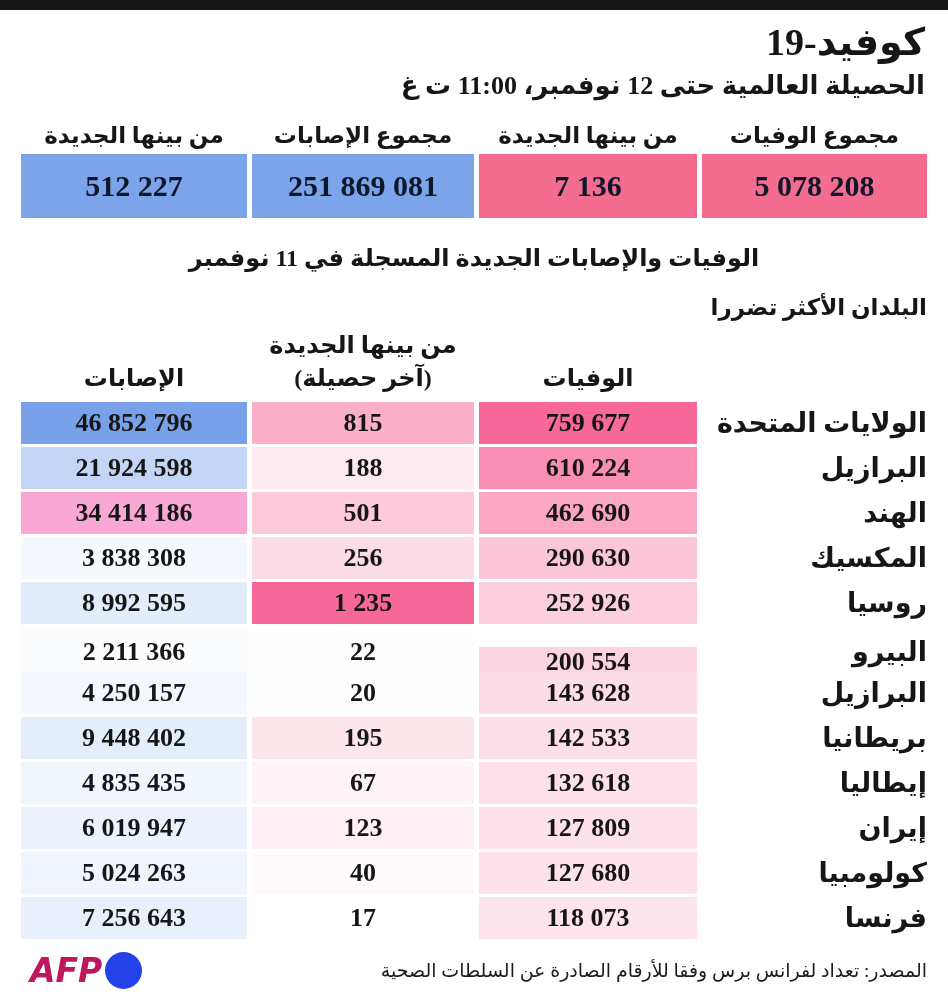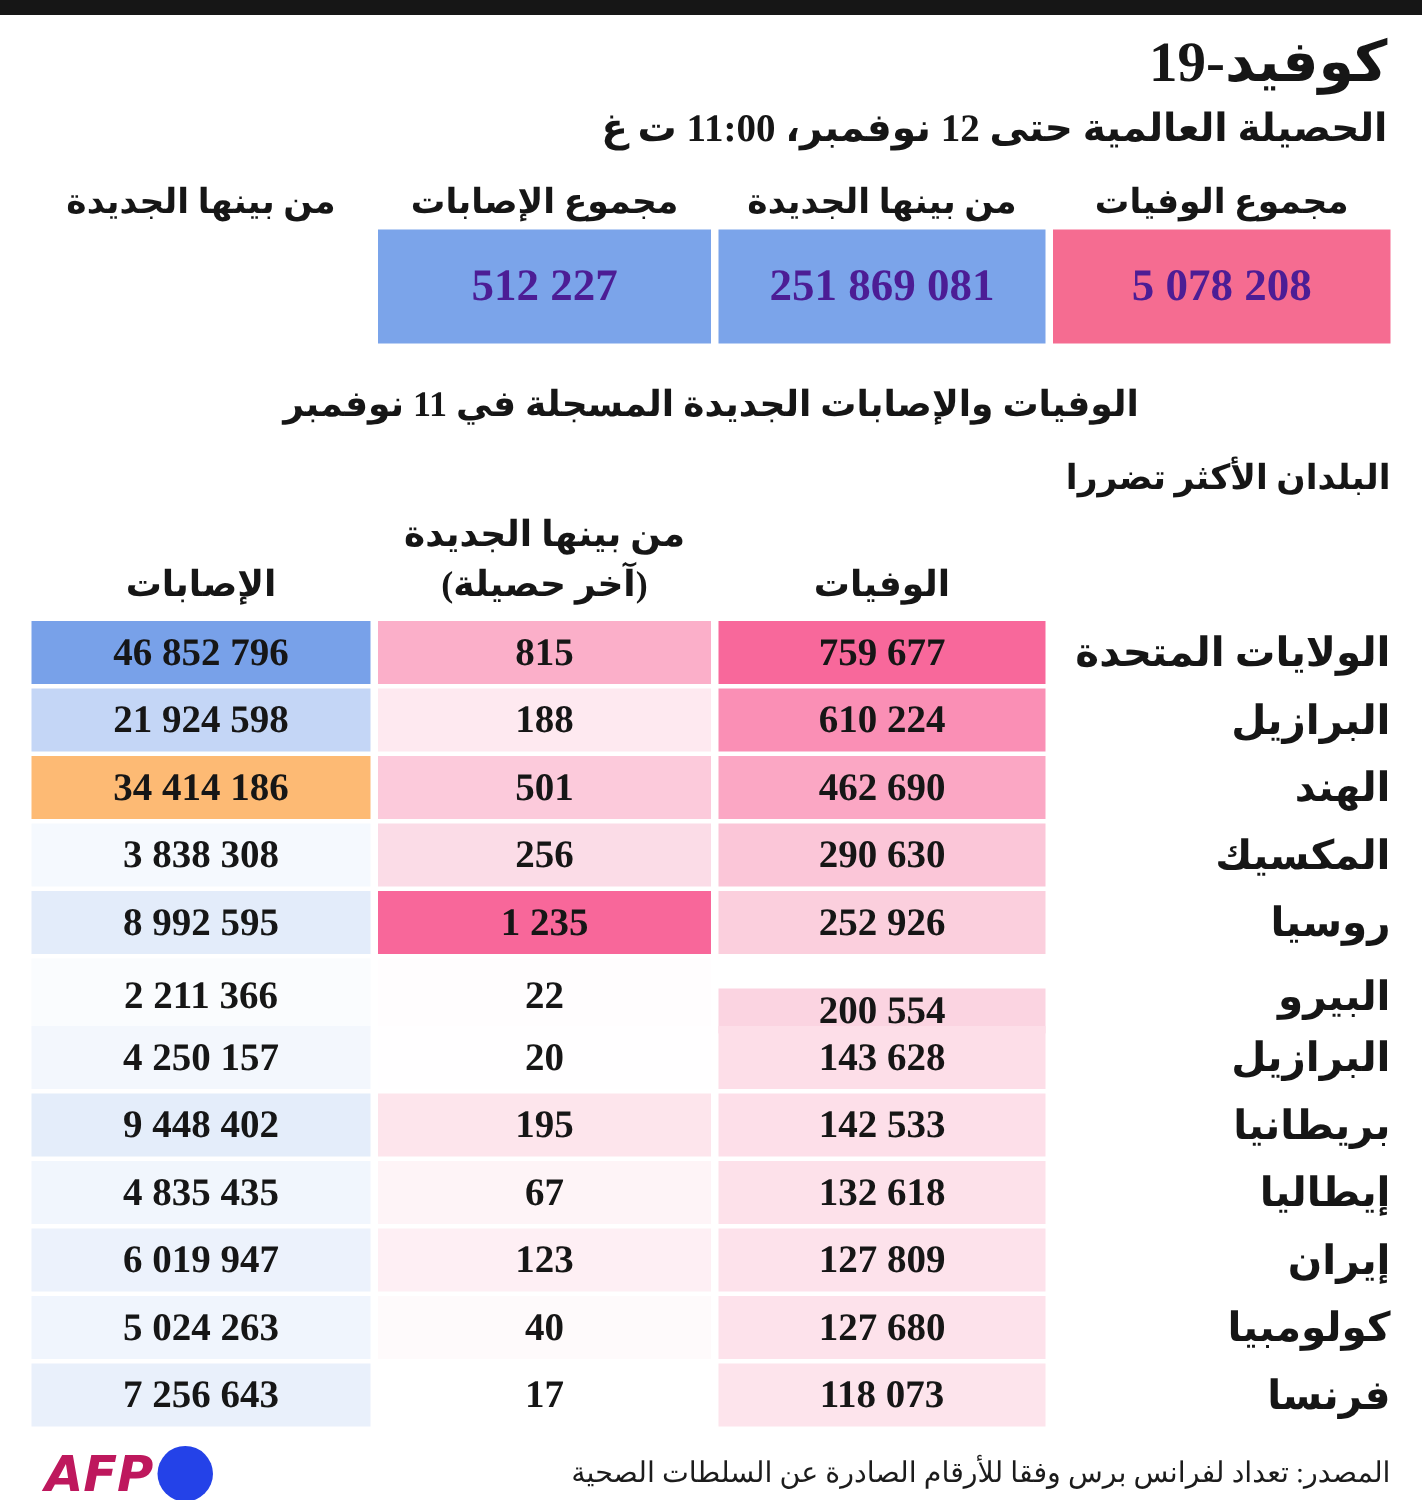--- a/index.html
+++ b/index.html
@@ -14,22 +14,22 @@
   .title { font-size: 38px; font-weight: 700; text-align: right; padding: 10px 23px 0 0; line-height: 1.2; }
   .subtitle { font-size: 26px; font-weight: 700; text-align: right; padding: 4px 23px 0 0; line-height: 1.25; }
 
   
   .grid4 { display: grid; grid-template-columns: 225px 218px 222px 226px; column-gap: 5px; padding: 0 21px; direction: rtl; }
 
   .summary-labels { margin-top: 20px; }
   .summary-labels .lbl { font-size: 23px; font-weight: 700; text-align: center; white-space: nowrap; }
   .summary-cells { margin-top: 5px; }
   .summary-cells .val {
-    height: 76px; display: flex; align-items: center; justify-content: center;
-    color: #4c1d95; font-size: 30px; font-weight: 700;
+    height: 64px; display: flex; align-items: center; justify-content: center;
+    color: #0f172a; font-size: 30px; font-weight: 700;
   }
   .num { direction: ltr; unicode-bidi: isolate; font-family: "Liberation Serif", "DejaVu Serif", serif; }
 
   .note { margin-top: 26px; text-align: center; font-size: 24px; font-weight: 700; }
 
   .table-head { margin-top: 22px; align-items: end; min-height: 100px; }
   .table-head .country-head { align-self: start; font-size: 23px; font-weight: 700; text-align: right; white-space: nowrap; padding-left: 0; }
   .table-head .col-head { font-size: 24px; font-weight: 700; text-align: center; line-height: 1.35; }
 
   .t-body { display: flex; flex-direction: column; row-gap: 3px; margin-top: 8px; }
@@ -54,20 +54,21 @@
 
   <div class="grid4 summary-labels">
     <div class="lbl">مجموع الوفيات</div>
     <div class="lbl">من بينها الجديدة</div>
     <div class="lbl">مجموع الإصابات</div>
     <div class="lbl">من بينها الجديدة</div>
   </div>
 
   <div class="grid4 summary-cells">
     <div class="val num" style="background: rgb(245, 108, 145);">5 078 208</div>
+    <div class="val num" style="background: rgb(245, 108, 145);">7 136</div>
     <div class="val num" style="background: rgb(123, 164, 234);">251 869 081</div>
     <div class="val num" style="background: rgb(123, 164, 234);">512 227</div>
   </div>
 
   <div class="note">الوفيات والإصابات الجديدة المسجلة في 11 نوفمبر</div>
 
   <div class="grid4 table-head">
     <div class="country-head">البلدان الأكثر تضررا</div>
     <div class="col-head">الوفيات</div>
     <div class="col-head">
@@ -87,21 +88,21 @@
       <div class="t-row">
       <div class="cell country">البرازيل</div>
       <div class="cell num" style="background: rgb(250, 143, 181);">610 224</div>
       <div class="cell num" style="background: rgb(254, 233, 240);">188</div>
       <div class="cell num" style="background: rgb(196, 214, 246);">21 924 598</div>
     </div>
       <div class="t-row">
       <div class="cell country">الهند</div>
       <div class="cell num" style="background: rgb(251, 167, 196);">462 690</div>
       <div class="cell num" style="background: rgb(252, 202, 219);">501</div>
-      <div class="cell num" style="background: #fdba74;">34 414 186</div>
+      <div class="cell num" style="background: #f9a8d4;">34 414 186</div>
     </div>
       <div class="t-row">
       <div class="cell country">المكسيك</div>
       <div class="cell num" style="background: rgb(251, 198, 216);">290 630</div>
       <div class="cell num" style="background: rgb(251, 220, 231);">256</div>
       <div class="cell num" style="background: rgb(245, 249, 254);">3 838 308</div>
     </div>
       <div class="t-row">
       <div class="cell country">روسيا</div>
       <div class="cell num" style="background: rgb(251, 207, 221);">252 926</div>

